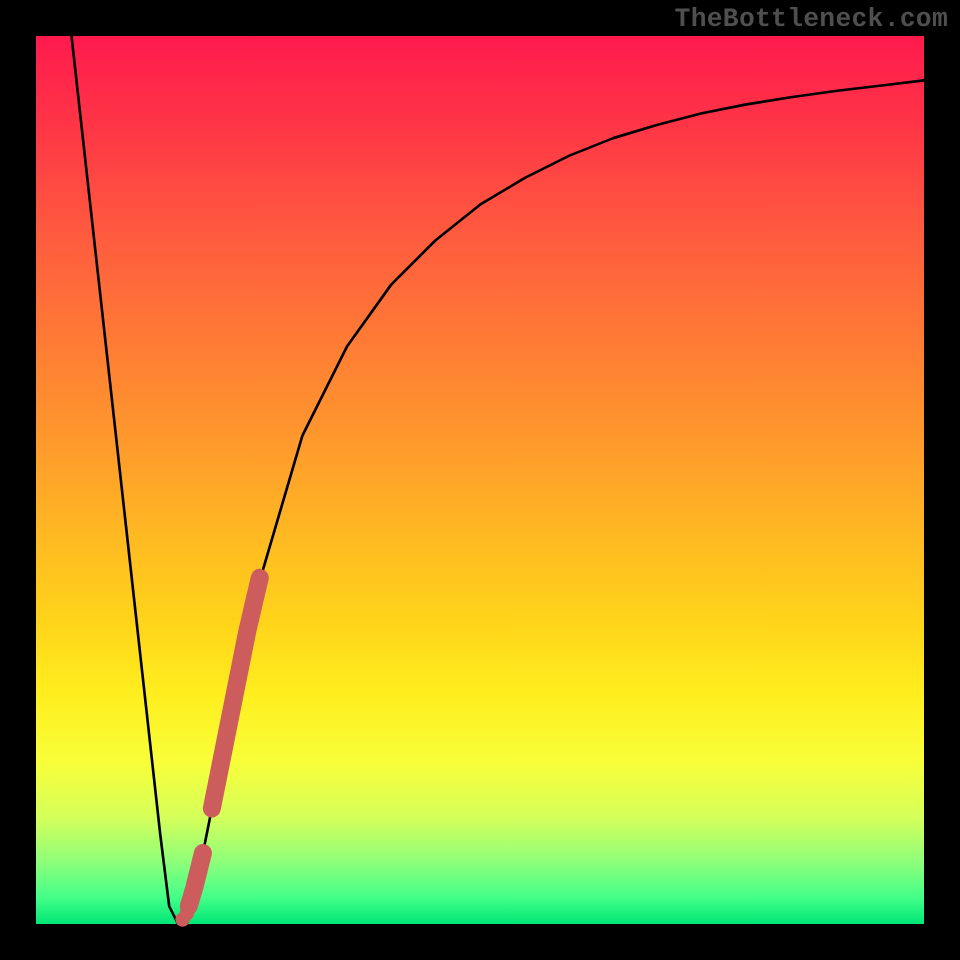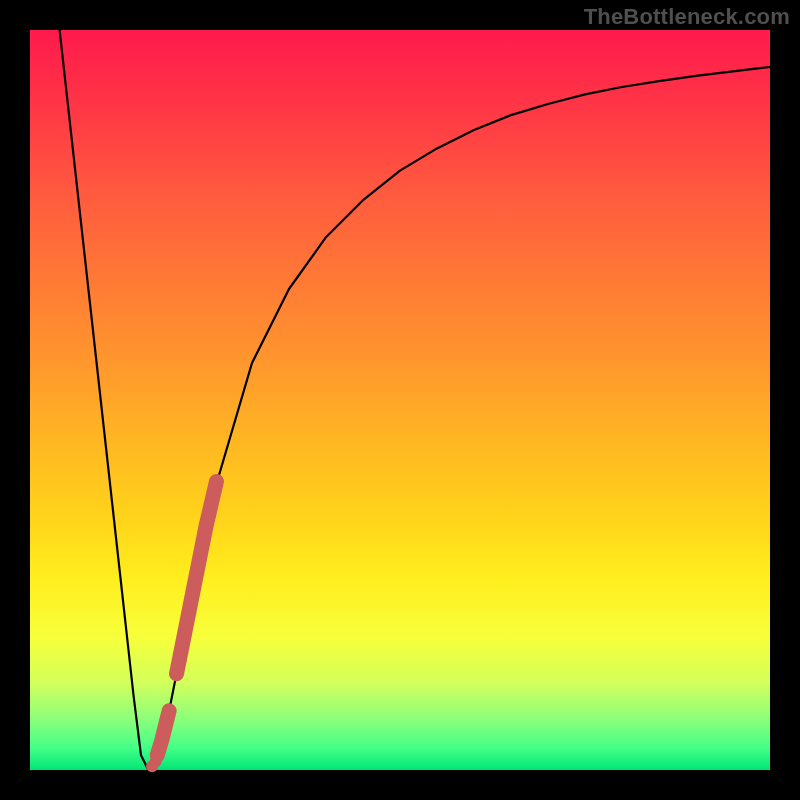--- a/index.html
+++ b/index.html
@@ -38,21 +38,21 @@
       #d5ff5a 88%,
       #8eff7a 93%,
       #44ff88 97%,
       #00e676 100%
     );
   }
   .watermark {
     position: absolute;
     top: 4px;
     right: 10px;
-    font-family: Liberation Sans, sans-serif;
+    font-family: Liberation Mono, monospace;
     font-size: 22px;
     font-weight: 600;
     color: #4f4f4f;
     letter-spacing: 0.2px;
     user-select: none;
   }
   svg.curve {
     position: absolute;
     left: 0;
     top: 0;

